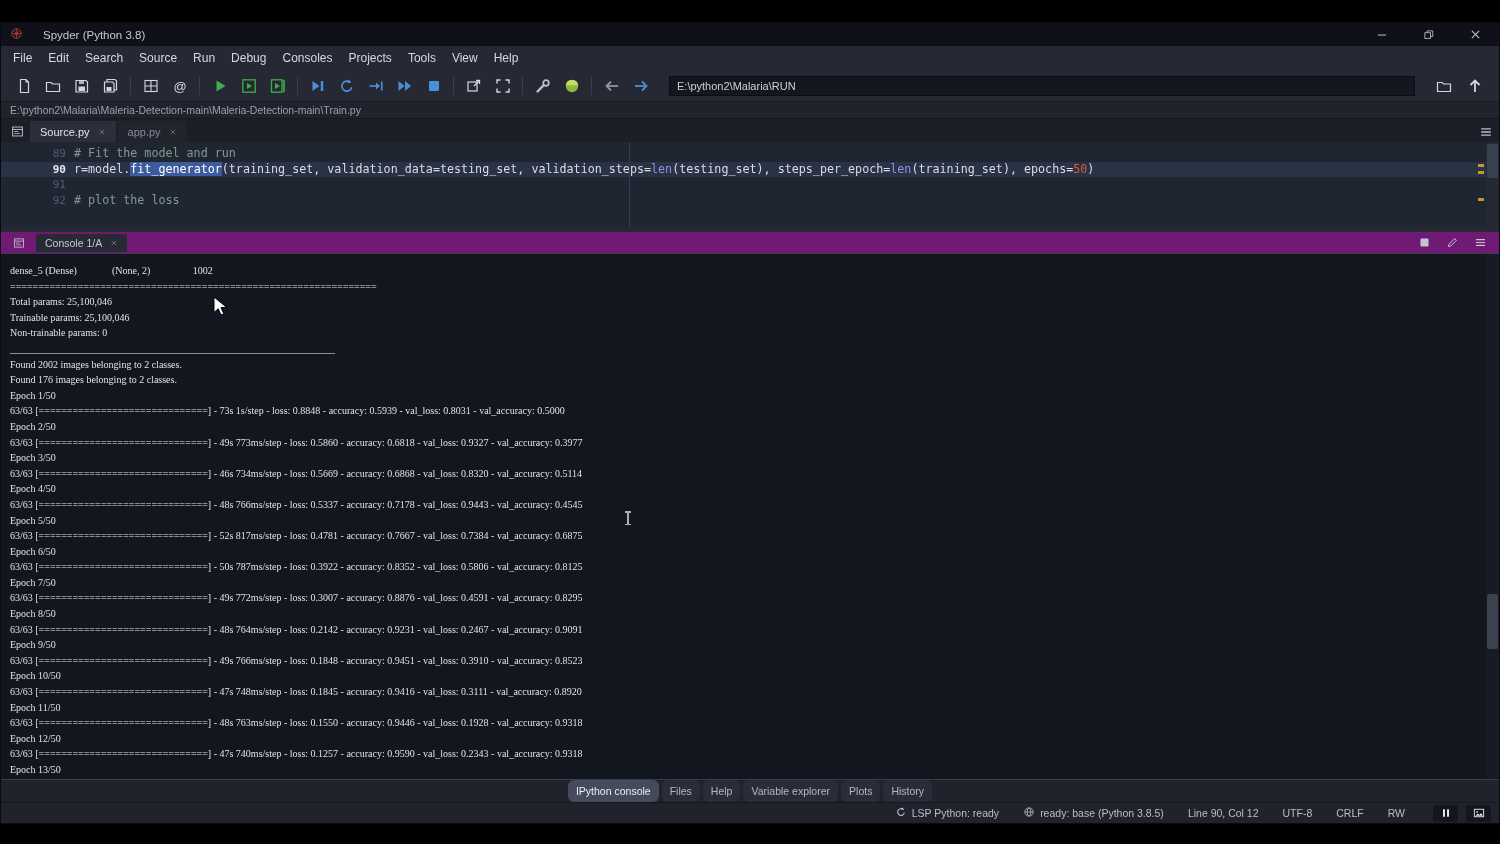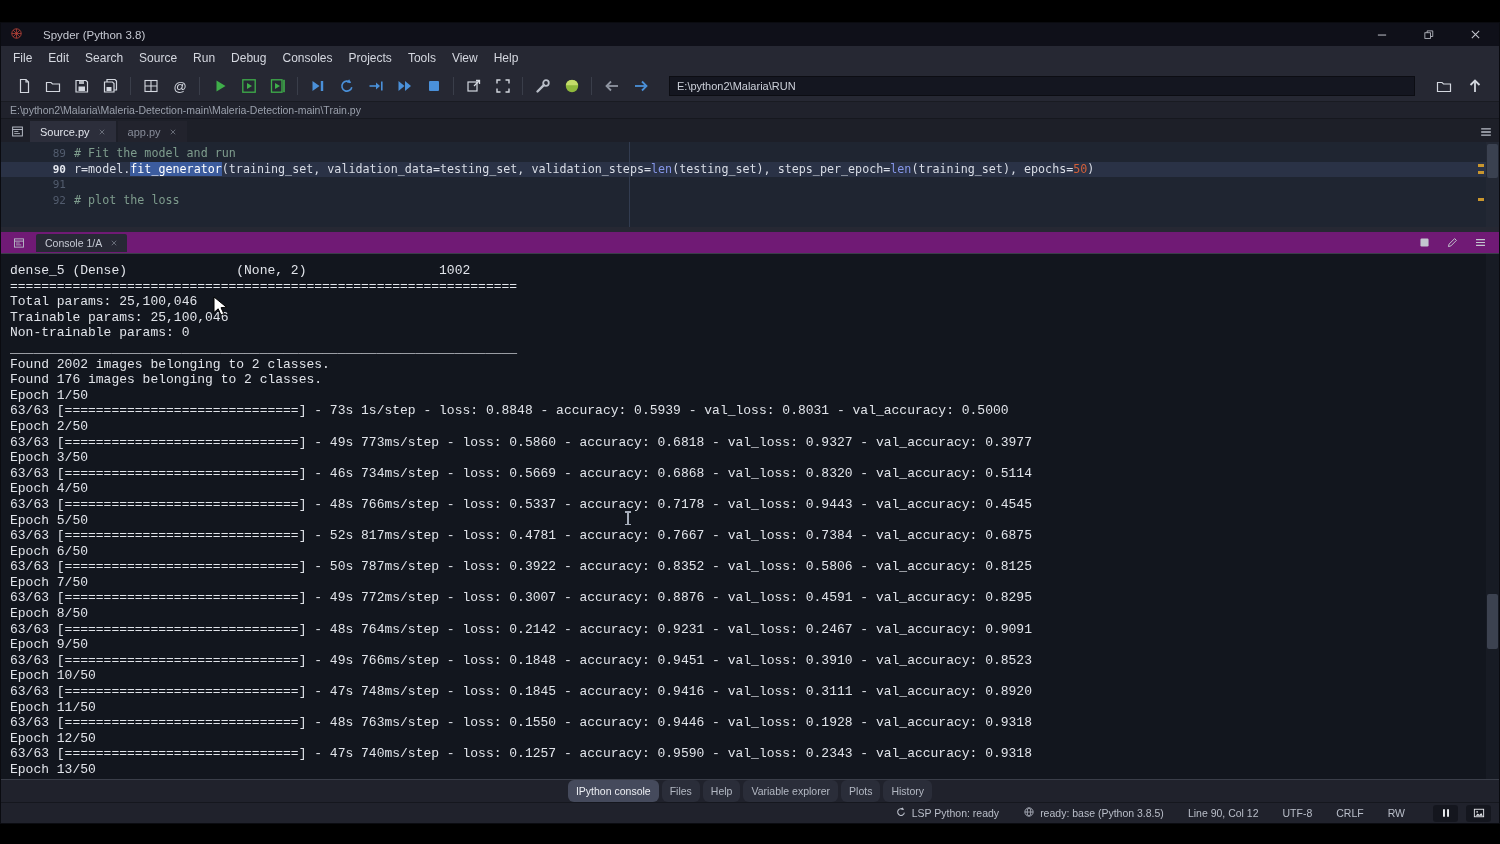--- a/index.html
+++ b/index.html
@@ -57,21 +57,21 @@
   .splitter{flex:0 0 5px;background:#262833}
 
   
   .console-tabs{flex:0 0 21px;background:#701a75;display:flex;align-items:center;padding:0 5px;gap:4px}
   .ctab{display:flex;align-items:center;gap:8px;background:#272935;color:#c6cad4;font-size:10.5px;padding:3px 9px;border-radius:2px 2px 0 0}
   .ch-right{margin-left:auto;display:flex;gap:8px;padding-right:4px}
   .ch-btn{width:20px;height:18px;display:flex;align-items:center;justify-content:center}
 
   
   .console-wrap{flex:1 1 auto;position:relative;background:#12161e;border-top:1px solid #3a3e49;border-bottom:1px solid #3a3e49;overflow:hidden}
-  .console-out{position:absolute;inset:0;padding:9px 14px 0 9px;font-family:Liberation Mono, monospace;font-size:13px;line-height:15.6px;color:#e1e4ea;white-space:pre;overflow:hidden}
+  .console-out{position:absolute;inset:0;padding:9px 14px 0 9px;font-family:Liberation Serif, serif;font-size:10px;line-height:15.6px;color:#e1e4ea;white-space:pre;overflow:hidden}
   .cline{height:15.6px}
   .con-scroll{position:absolute;right:0;top:0;width:13px;height:100%;background:#171b24}
   .con-thumb{position:absolute;right:1px;top:340px;width:11px;height:55px;background:#3c4250;border-radius:2px}
 
   
   .bottom-tabs{flex:0 0 22px;background:#20222c;display:flex;align-items:center;justify-content:center;gap:3px}
   .btab{font-size:10.5px;color:#b3b8c3;background:#2a2d39;padding:5px 8px;border-radius:6px}
   .btab.active{background:#454a5c;color:#eceef3}
 
   

